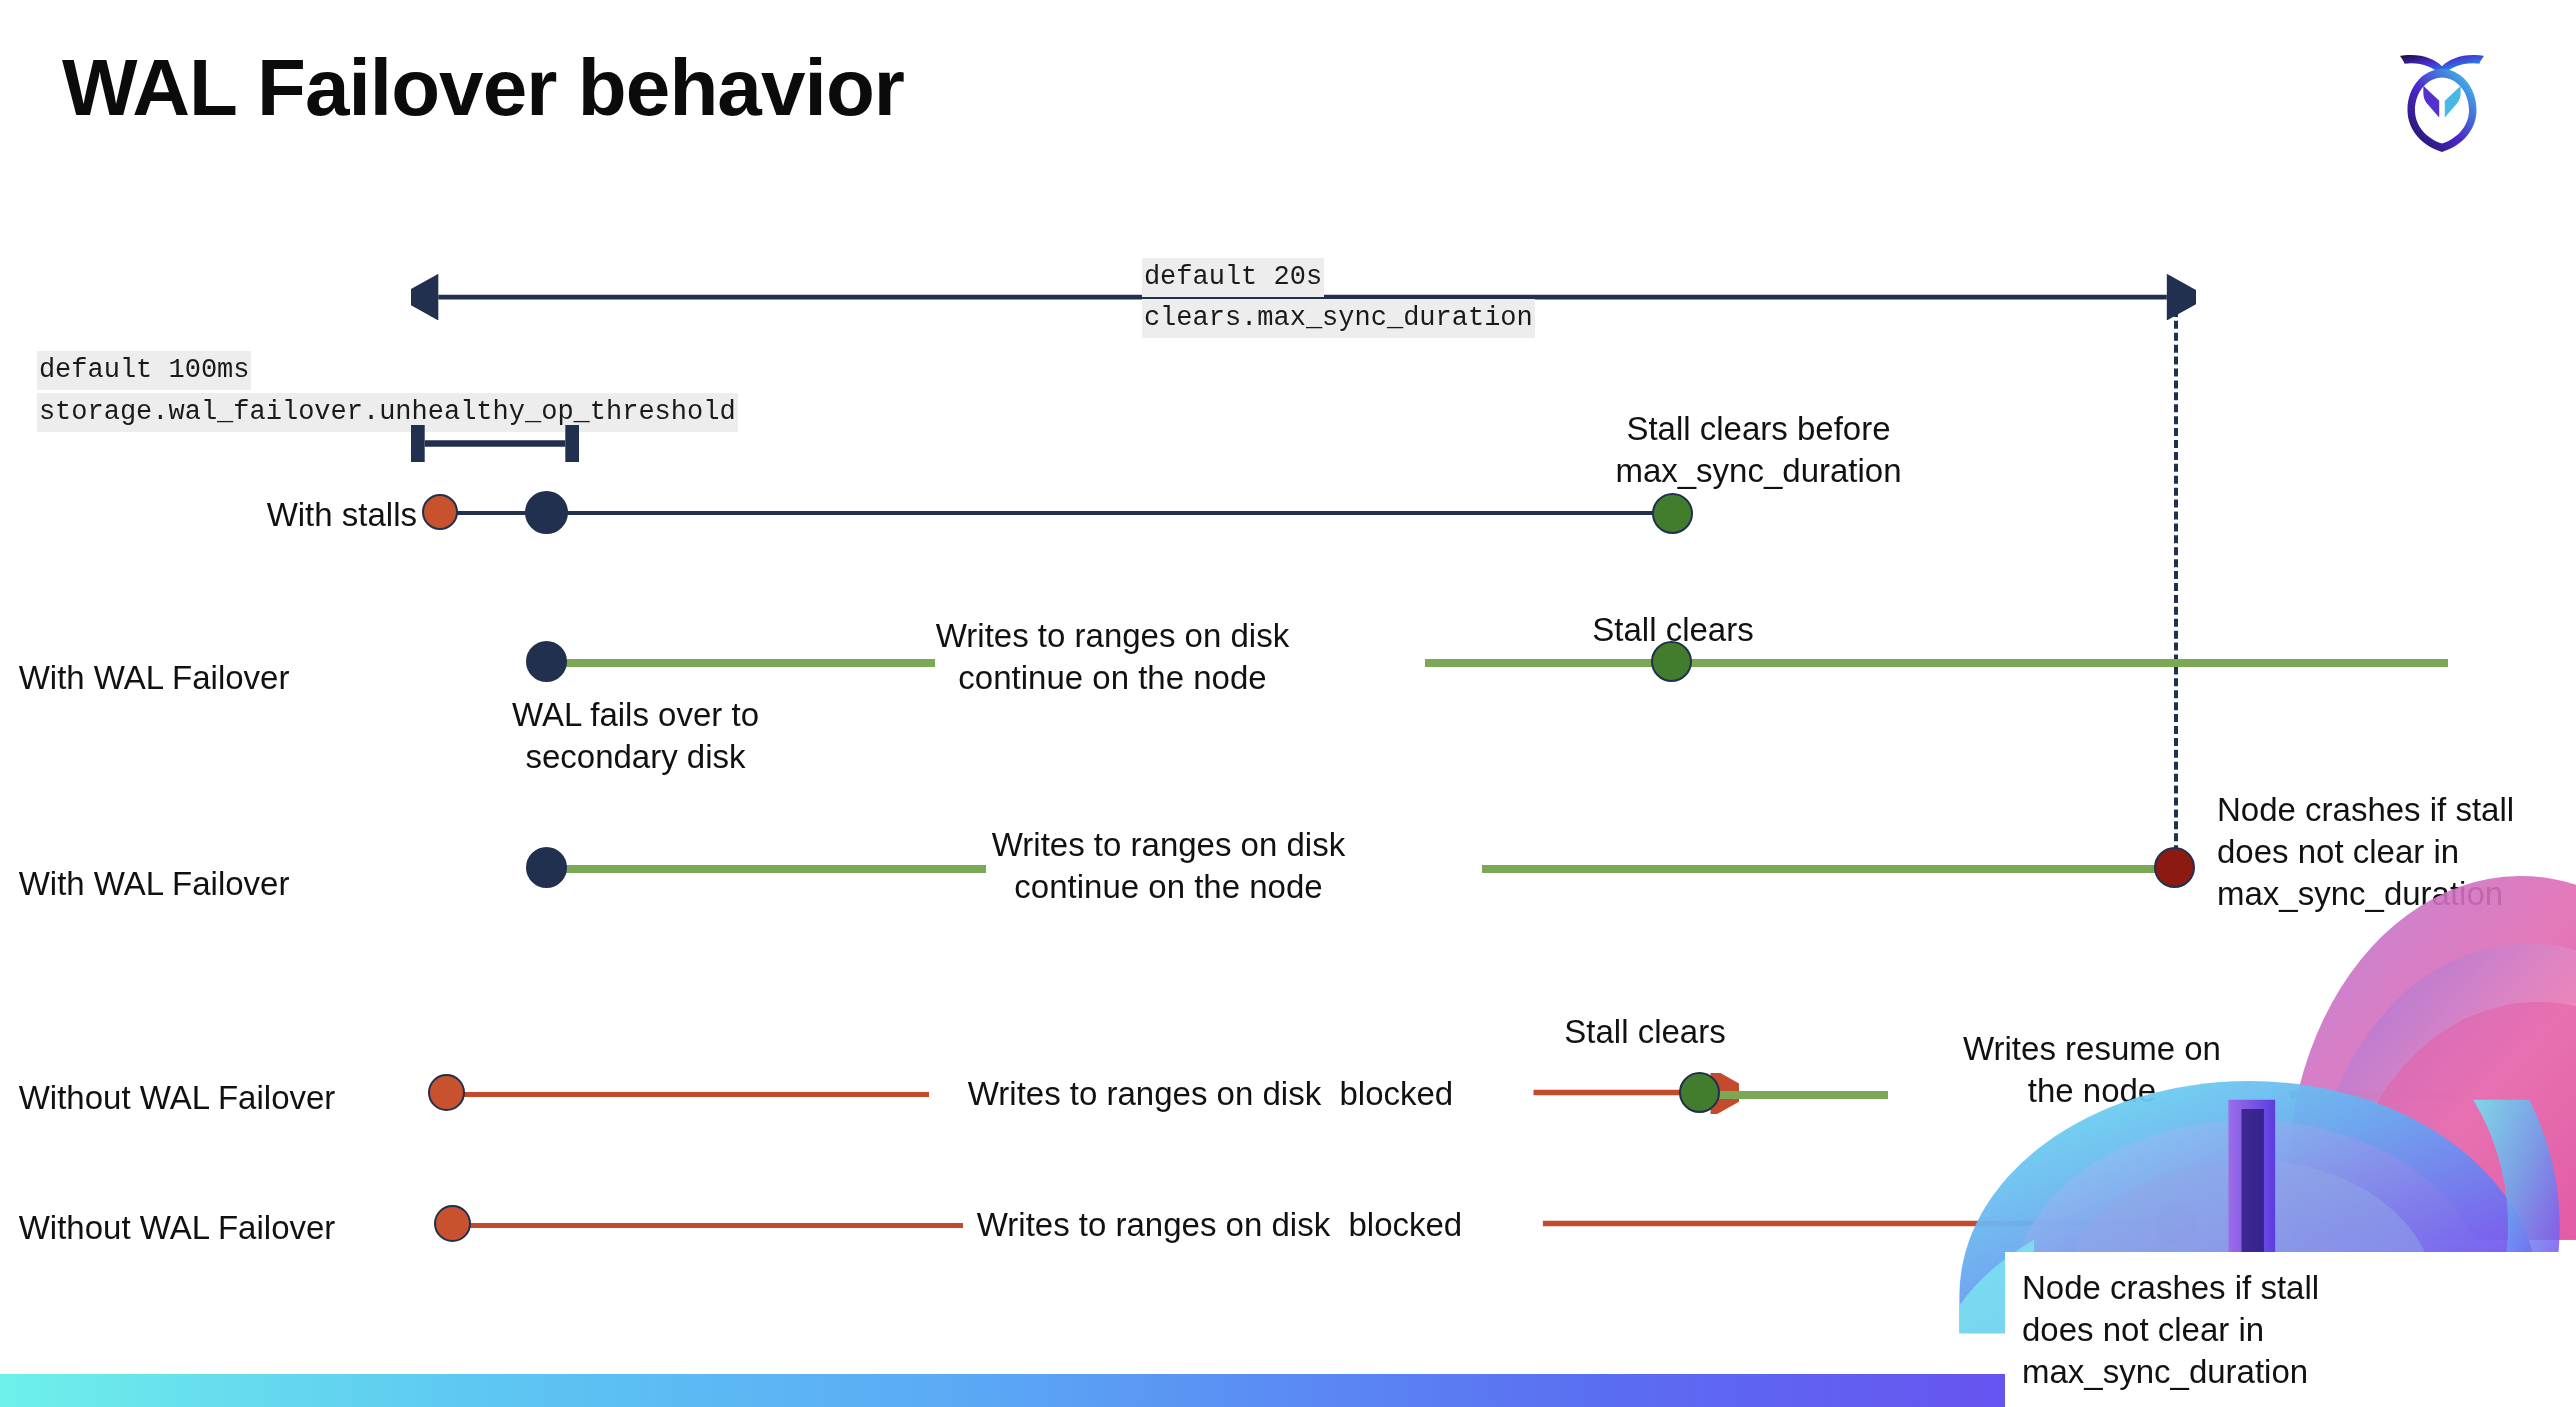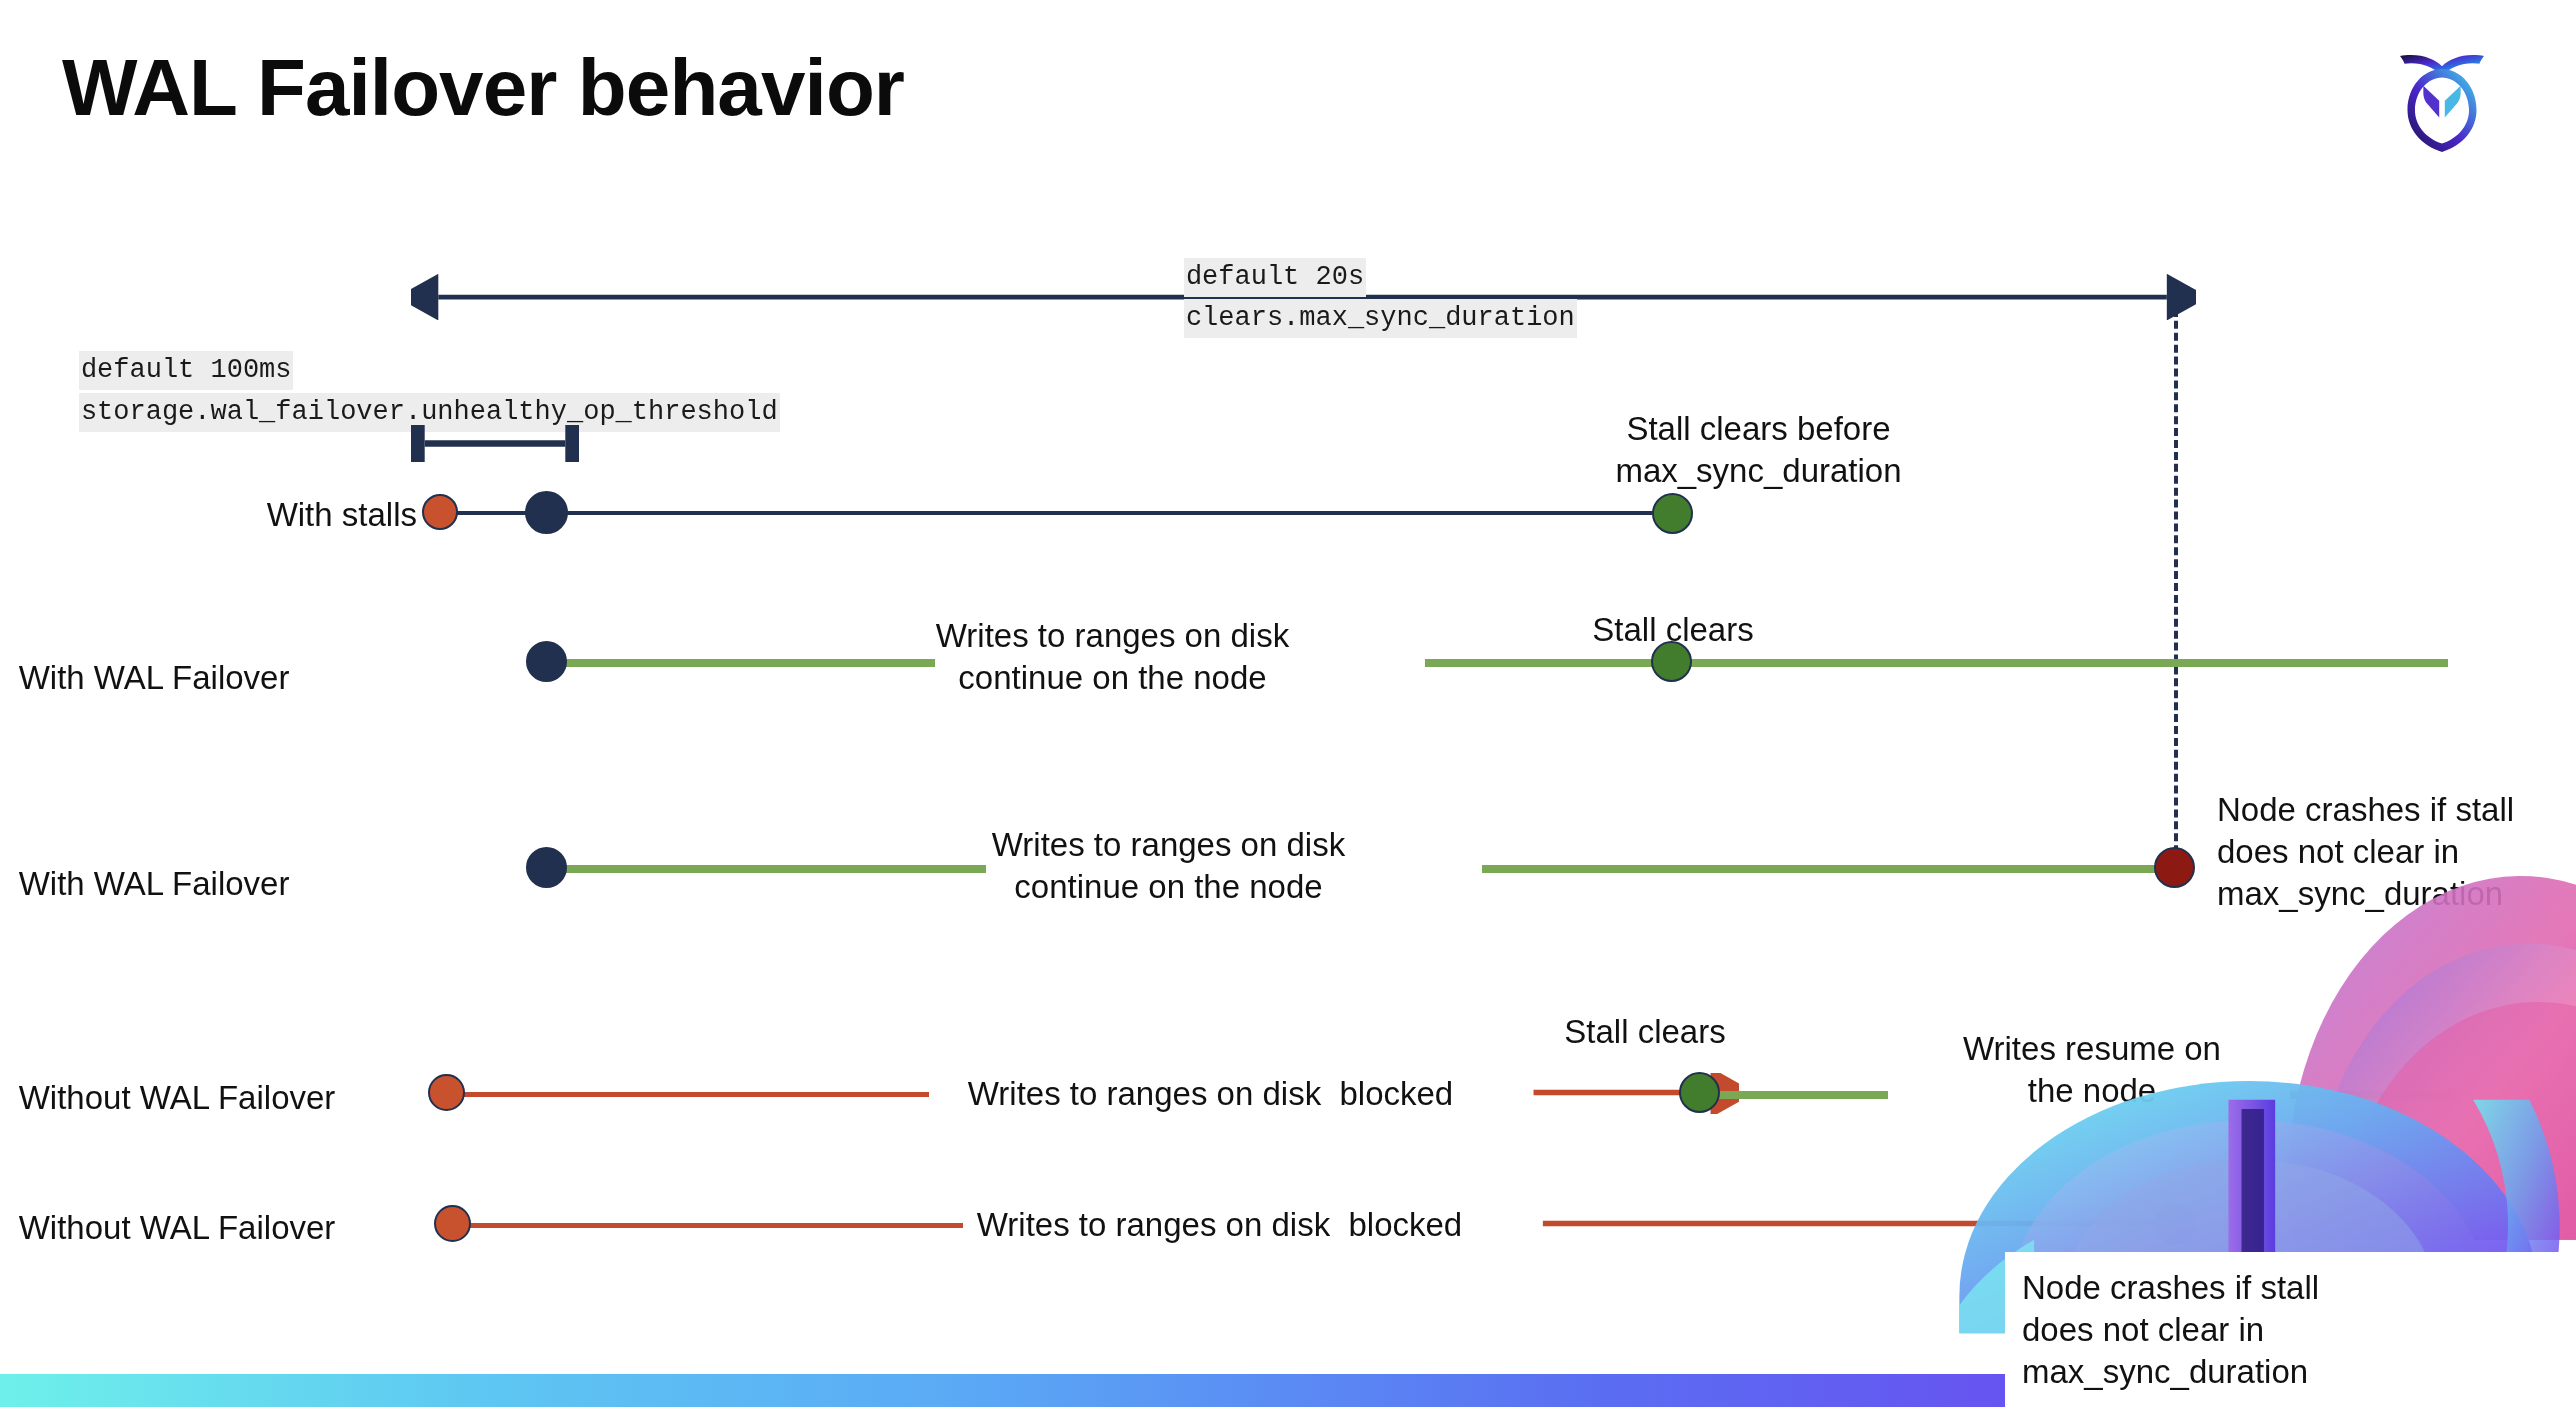--- a/index.html
+++ b/index.html
@@ -22,21 +22,21 @@
   
   #logo{position:absolute;left:2372px;top:28px;width:140px;height:138px;}
 
   
   .lbl{position:absolute;color:#111;font-size:33px;line-height:1.27;white-space:pre;}
   .lbl.c{text-align:center;}
   .lbl.l{text-align:left;}
   .code{
     position:absolute;font-family:"Liberation Mono","DejaVu Sans Mono",monospace;
     font-size:27px;color:#1a1a1a;background:#ededed;
-    line-height:1.45;white-space:pre;padding:0 1.9px;margin-left:42px;
+    line-height:1.45;white-space:pre;padding:0 1.9px;
   }
   .line{position:absolute;height:0;border-top-style:solid;}
   .navyline{border-top:4.7px solid #22304f;}
   .greenline{border-top:8.4px solid #7aa855;}
   .redline{border-top:5.6px solid #c34a2c;}
   .dot{position:absolute;border-radius:50%;border:2.8px solid #22304f;box-sizing:border-box;}
   .dot.navy{background:#22304f;}
   .dot.red{background:#c8512e;}
   .dot.green{background:#417d2d;}
   .dot.darkred{background:#8c1a12;}
@@ -128,20 +128,22 @@
 
   <div class="greenline line" style="left:542px;top:659px;width:393px;"></div>
   <div class="greenline line" style="left:1425px;top:659px;width:1023px;"></div>
 
   <div class="dot navy" style="left:526px;top:641px;width:41px;height:41px;"></div>
   <div class="dot green" style="left:1651px;top:641px;width:41px;height:41px;"></div>
 
   <div class="lbl c" style="left:879px;top:615px;width:467px;">Writes to ranges on disk
 continue on the node</div>
   <div class="lbl c" style="left:1514px;top:609px;width:318px;">Stall clears</div>
+  <div class="lbl c" style="left:411px;top:694px;width:449px;">WAL fails over to
+secondary disk</div>
 
   <div class="lbl" style="left:18.7px;top:863px;width:355px;text-align:left;">With WAL Failover</div>
 
   <div class="greenline line" style="left:542px;top:865px;width:444px;"></div>
   <div class="greenline line" style="left:1482px;top:865px;width:692px;"></div>
 
   <div class="dot navy" style="left:526px;top:847px;width:41px;height:41px;"></div>
   <div class="dot darkred" style="left:2154px;top:847px;width:41px;height:41px;"></div>
 
   <div class="lbl c" style="left:935px;top:824px;width:467px;">Writes to ranges on disk

